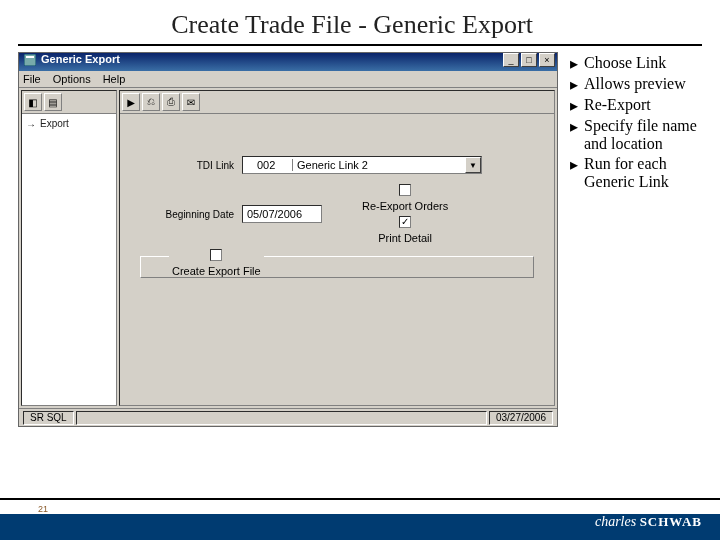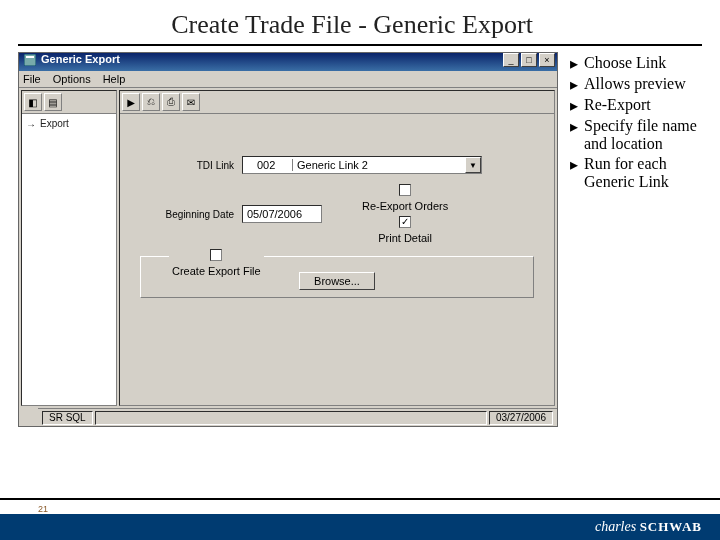--- a/index.html
+++ b/index.html
@@ -156,21 +156,20 @@
     border-right-color:#404040; border-bottom-color:#404040;
     padding:2px 14px; font-size:11px;
   }
   .statusbar {
     height:18px;
     border-top:1px solid #808080;
     background:#d4d0c8;
     display:flex; align-items:center;
     font-size:10px;
     padding:0 4px;
-    margin-left:19px;
   }
   .statusbar .cell {
     border:1px inset #fff;
     border-top-color:#808080; border-left-color:#808080;
     padding:1px 6px; height:14px;
     display:flex; align-items:center;
   }
   .statusbar .spacer { flex:1; border:1px inset #fff; border-top-color:#808080; border-left-color:#808080; margin:0 2px; height:14px;}
   
   .bullets {
@@ -185,21 +184,21 @@
   
   .footer {
     position:absolute; left:0; bottom:0; width:720px;
     background:#fff;
   }
   .footer-line { display:flex; align-items:center; padding:4px 18px 0 18px; font-size:9px; color:#333; border-top:2px solid #000; margin:0; }
   .footer-line .fl { flex:1; }
   .footer-line .pg { color:#8a5a2a; padding:0 20px; }
   .brandbar {
     background:#003b71; height:26px;
-    display:flex; align-items:center; justify-content:flex-end;
+    display:flex; justify-content:flex-end;
     padding:0 18px;
   }
   .brandbar .brand {
     color:#fff; font-family:Georgia, serif; font-style:italic; font-size:14px;
   }
   .brandbar .brand b { font-style:normal; font-weight:bold; letter-spacing:1px; text-transform:uppercase; font-size:13px;}
 </style>
 </head>
 <body>
 
@@ -274,23 +273,20 @@
                   <span>Print Detail</span>
                 </label>
               </div>
             </div>
 
             <div class="group">
               <label class="cbx">
                 <span class="box"></span>
                 <span>Create Export File</span>
               </label>
-              <div style="text-align:center; margin-top:8px;">
-                <span class="btn3d">Browse...</span>
-              </div>
             </div>
           </div>
         </div>
       </div>
       <div class="statusbar">
         <div class="cell">SR SQL</div>
         <div class="spacer"></div>
         <div class="cell">03/27/2006</div>
       </div>
     </div>

